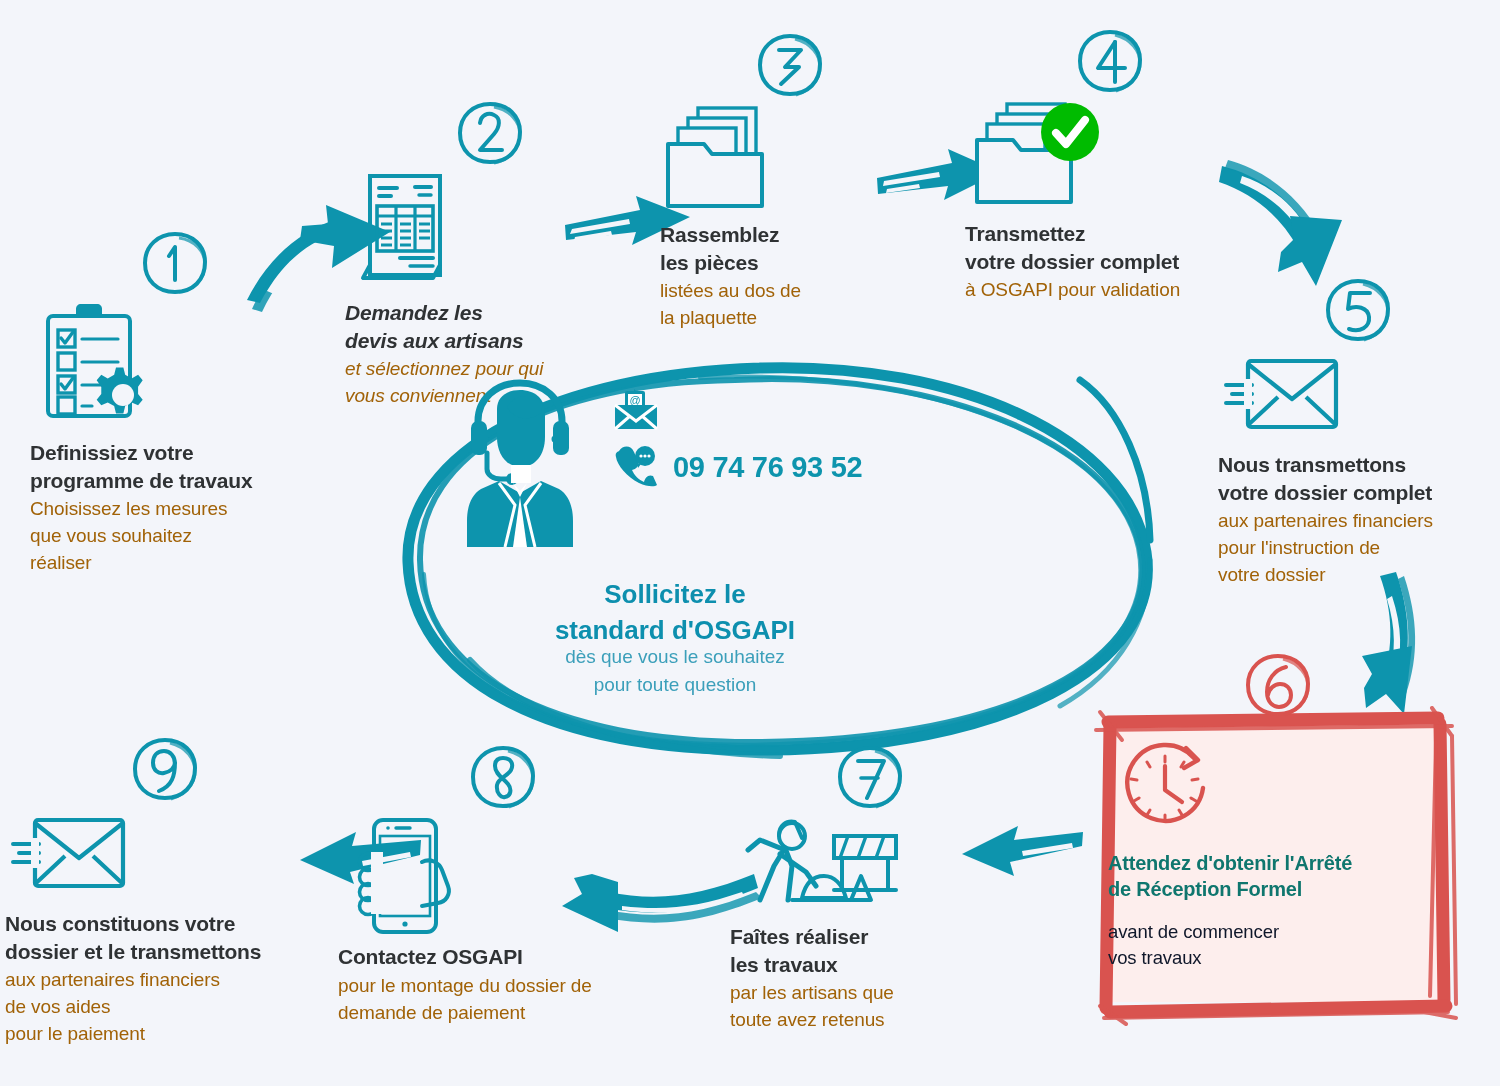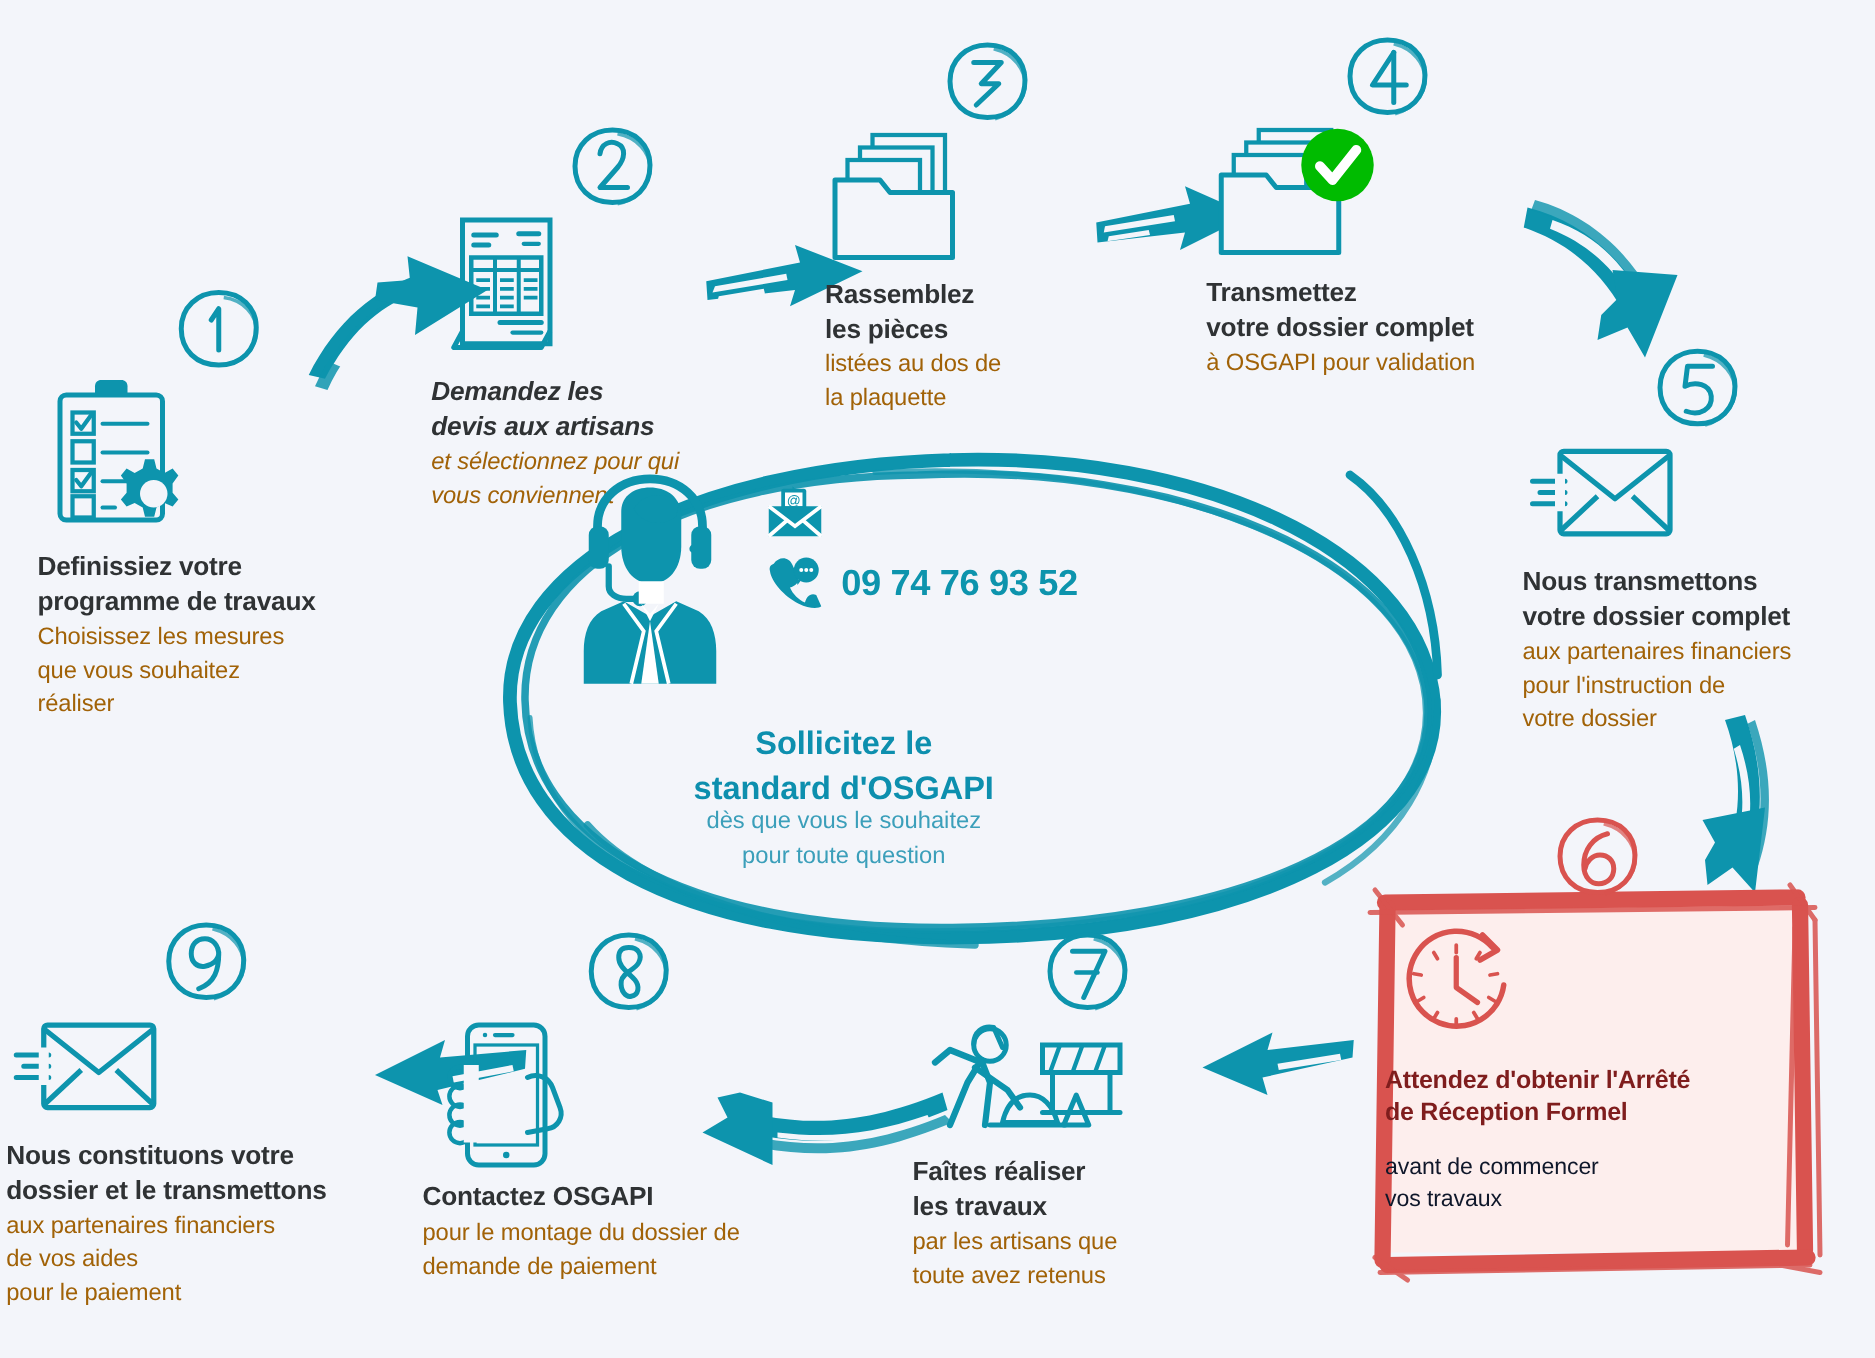--- a/index.html
+++ b/index.html
@@ -325,21 +325,21 @@
           <path d="M88 65 L83 62"></path>
             <path d="M74 79 L71 74"></path>
             <path d="M57 85 L57 79"></path>
           <path d="M39 79 L42 74"></path>
             <path d="M26 65 L31 62"></path>
             <path d="M23 43 L29 44"></path>
           <path d="M39 26 L42 31"></path>
         </g>
       </svg>
     </div>
-    <div class="title" style="color:#7f1d1d;font-size:20px;">
+    <div class="title" style="color:#0f766e;font-size:20px;">
       <div>Attendez d'obtenir l'Arrêté</div>
       <div>de Réception Formel</div>
     </div>
     <div class="sub" style="color:#0f172a;font-size:18.5px;margin-top:16px;">
       <div>avant de commencer</div>
       <div>vos travaux</div>
     </div>
   </div>
 
   <div class="step" style="left:730px;top:742px;width:280px;">

